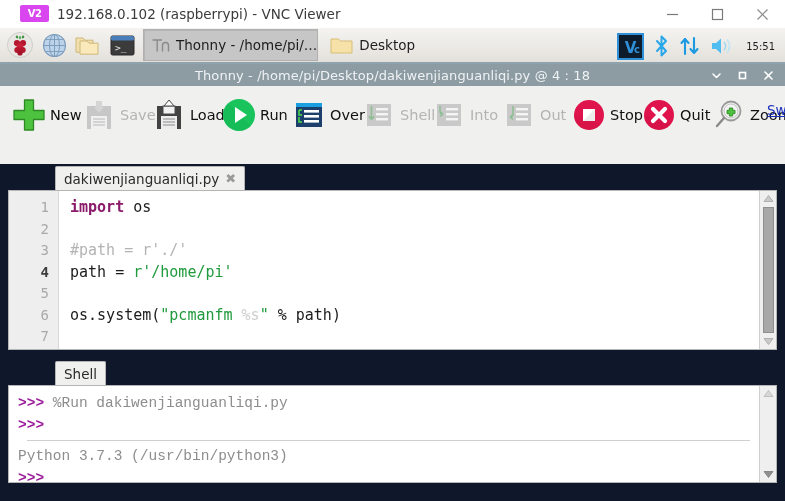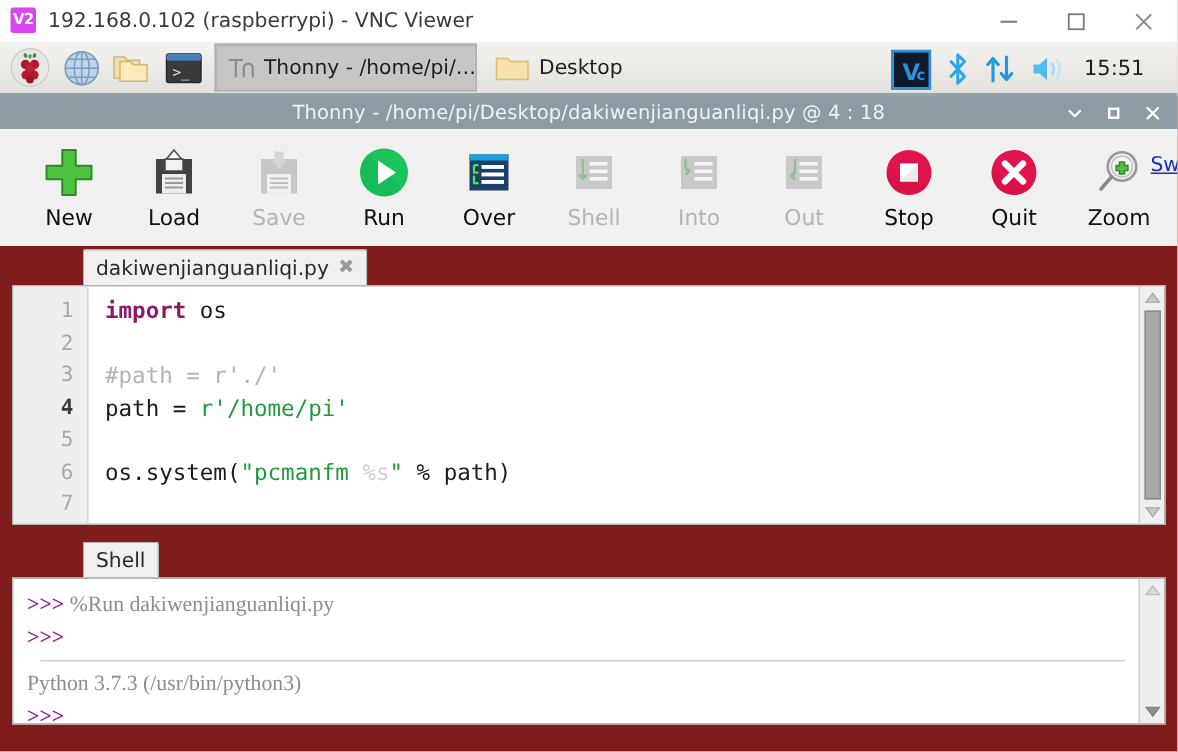--- a/index.html
+++ b/index.html
@@ -13,21 +13,21 @@
   
   #vnc-window { width: 785px; height: 501px; position: relative; background: #ffffff; }
 
   #vnc-titlebar {
     height: 28px; background: #ffffff;
     display: flex; align-items: center;
     border-bottom: 1px solid #ffffff;
     position: relative;
   }
   #vnc-logo {
-    width: 17px; height: 17px; margin-left: 7px; margin-right: 8px;
+    width: 29px; height: 17px; margin-left: 20px; margin-right: 8px;
     background: #d946ef; border-radius: 2px;
     color: #fff; font-size: 10px; font-weight: bold;
     display: flex; align-items: center; justify-content: center;
     letter-spacing: -0.5px; font-family: "DejaVu Sans", sans-serif;
   }
   #vnc-title-text { font-size: 13.5px; color: #3b3b3b; }
   #vnc-winbtns { position: absolute; right: 0; top: 0; height: 28px; display: flex; }
   .vnc-wb {
     width: 45px; height: 28px; display: flex; align-items: center; justify-content: center;
     color: #7a7a7a;
@@ -64,47 +64,47 @@
     font-size: 13.5px; color: #1d1d1d; white-space: nowrap;
   }
   .thonny-logo-sm {
     width: 19px; height: 17px; flex: 0 0 auto; position: relative;
   }
 
   #tray {
     position: absolute; right: 6px; top: 0; height: 36px;
     display: flex; align-items: center; gap: 9px;
   }
-  #tray-clock { font-size: 14px; color: #1d1d1d; margin-left: 3px; margin-right: 16px; }
+  #tray-clock { font-size: 10px; color: #1d1d1d; margin-left: 3px; margin-right: 4px; }
   .tray-ico { display: flex; align-items: center; justify-content: center; }
 
   
   #thonny-window {
     position: absolute; left: 0; top: 64px; width: 785px; height: 437px;
-    background: #7f1d1d;
+    background: #0f172a;
   }
   #thonny-titlebar {
     height: 22px; background: #8d9ba3;
     display: flex; align-items: center; justify-content: center;
     position: relative;
   }
   #thonny-title-text {
     font-size: 13px; color: #eef2f4; letter-spacing: 0.1px;
   }
   #thonny-winbtns { position: absolute; right: 4px; top: 0; height: 22px; display: flex; align-items: center; gap: 13px; padding-right: 6px;}
   .th-wb { color: #ffffff; display: flex; align-items: center; justify-content: center; width: 13px; height: 22px; }
 
   
   #thonny-toolbar {
     height: 78px; background: #f0f0ef;
     display: flex; align-items: flex-start; padding-left: 11px; padding-top: 9px;
     position: relative;
   }
   .tool {
-    width: 70px; display: flex; flex-direction: column; align-items: center; gap: 3px;
+    width: 70px; display: flex; align-items: center; gap: 3px;
   }
   .tool-ico { height: 40px; display: flex; align-items: center; justify-content: center; }
   .tool-lbl { font-size: 14.5px; color: #111; }
   .tool.disabled .tool-lbl { color: #b4b4b4; }
   #mode-link {
     position: absolute; right: 0px; top: 16px;
     font-size: 13.5px; color: #1b2fbf; text-decoration: underline;
     white-space: nowrap; overflow: hidden; width: 18px;
   }
 
@@ -159,21 +159,21 @@
 
   
   #shell-area { padding: 9px 8px 0 8px; }
   #shell-frame {
     border: 1px solid #b5b5b5; background: #ffffff;
     height: 98px; display: flex; overflow: hidden; position: relative;
   }
   #shell-text { flex: 1 1 auto; padding: 6px 0 0 9px; }
   .sl {
     height: 22px; line-height: 22px; white-space: pre;
-    font-family: Liberation Serif, serif;
+    font-family: Liberation Mono, monospace;
     font-size: 14.5px; color: #8d8d8d;
   }
   .s-prompt { color: #9b1b9b; font-weight: bold; }
   #shell-sep { height: 1px; background: #cfcfcf; margin: 4px 9px 4px 9px; }
 
   #watermark {
     position: absolute; right: 20px; bottom: 6px;
     font-size: 13px; color: #dcdcdc;
     font-family: "DejaVu Sans", sans-serif;
     pointer-events: none; white-space: nowrap;
@@ -330,48 +330,48 @@
 
       <div class="tool">
         <span class="tool-ico">
           <svg width="36" height="36" viewBox="0 0 36 36">
             <path d="M13.5 3 h9 v10.5 h10.5 v9 h-10.5 v10.5 h-9 v-10.5 h-10.5 v-9 h10.5 Z" fill="#4cc23f" stroke="#2f8a26" stroke-width="1.3" stroke-linejoin="round"></path>
           </svg>
         </span>
         <span class="tool-lbl">New</span>
       </div>
 
+      <div class="tool disabled">
+        <span class="tool-ico">
+          <svg width="36" height="36" viewBox="0 0 36 36">
+            <rect x="6" y="9" width="24" height="23" fill="#c7c7c7"></rect>
+            <rect x="10" y="19" width="16" height="13" fill="#f0f0f0"></rect>
+            <line x1="12" y1="22" x2="24" y2="22" stroke="#c0c0c0" stroke-width="1.2"></line>
+            <line x1="12" y1="25" x2="24" y2="25" stroke="#c0c0c0" stroke-width="1.2"></line>
+            <line x1="12" y1="28" x2="24" y2="28" stroke="#c0c0c0" stroke-width="1.2"></line>
+            <path d="M18 16 L13 10 h10 Z" fill="#d5d5d5"></path>
+            <rect x="15" y="4" width="6" height="7" fill="#d5d5d5"></rect>
+          </svg>
+        </span>
+        <span class="tool-lbl">Save</span>
+      </div>
+
       <div class="tool">
         <span class="tool-ico">
           <svg width="36" height="36" viewBox="0 0 36 36">
             <rect x="6" y="9" width="24" height="23" fill="#434343"></rect>
             <rect x="10" y="19" width="16" height="13" fill="#ededed"></rect>
             <line x1="12" y1="22" x2="24" y2="22" stroke="#9a9a9a" stroke-width="1.2"></line>
             <line x1="12" y1="25" x2="24" y2="25" stroke="#9a9a9a" stroke-width="1.2"></line>
             <line x1="12" y1="28" x2="24" y2="28" stroke="#9a9a9a" stroke-width="1.2"></line>
             <rect x="12" y="9" width="12" height="8" fill="#f2f2f2" stroke="#4a4a4a"></rect>
             <path d="M18 3 L23 9 h-10 Z" fill="#fcfcfc" stroke="#4a4a4a" stroke-width="1"></path>
           </svg>
         </span>
         <span class="tool-lbl">Load</span>
-      </div>
-
-      <div class="tool disabled">
-        <span class="tool-ico">
-          <svg width="36" height="36" viewBox="0 0 36 36">
-            <rect x="6" y="9" width="24" height="23" fill="#c7c7c7"></rect>
-            <rect x="10" y="19" width="16" height="13" fill="#f0f0f0"></rect>
-            <line x1="12" y1="22" x2="24" y2="22" stroke="#c0c0c0" stroke-width="1.2"></line>
-            <line x1="12" y1="25" x2="24" y2="25" stroke="#c0c0c0" stroke-width="1.2"></line>
-            <line x1="12" y1="28" x2="24" y2="28" stroke="#c0c0c0" stroke-width="1.2"></line>
-            <path d="M18 16 L13 10 h10 Z" fill="#d5d5d5"></path>
-            <rect x="15" y="4" width="6" height="7" fill="#d5d5d5"></rect>
-          </svg>
-        </span>
-        <span class="tool-lbl">Save</span>
       </div>
 
       <div class="tool">
         <span class="tool-ico">
           <svg width="36" height="36" viewBox="0 0 36 36">
             <circle cx="18" cy="18" r="16" fill="#19c45c"></circle>
             <path d="M7 6 A16 16 0 0 0 30 29 Z" fill="#12b352" opacity="0.45"></path>
             <path d="M14 10 L26 18 L14 26 Z" fill="#ffffff"></path>
           </svg>
         </span>

